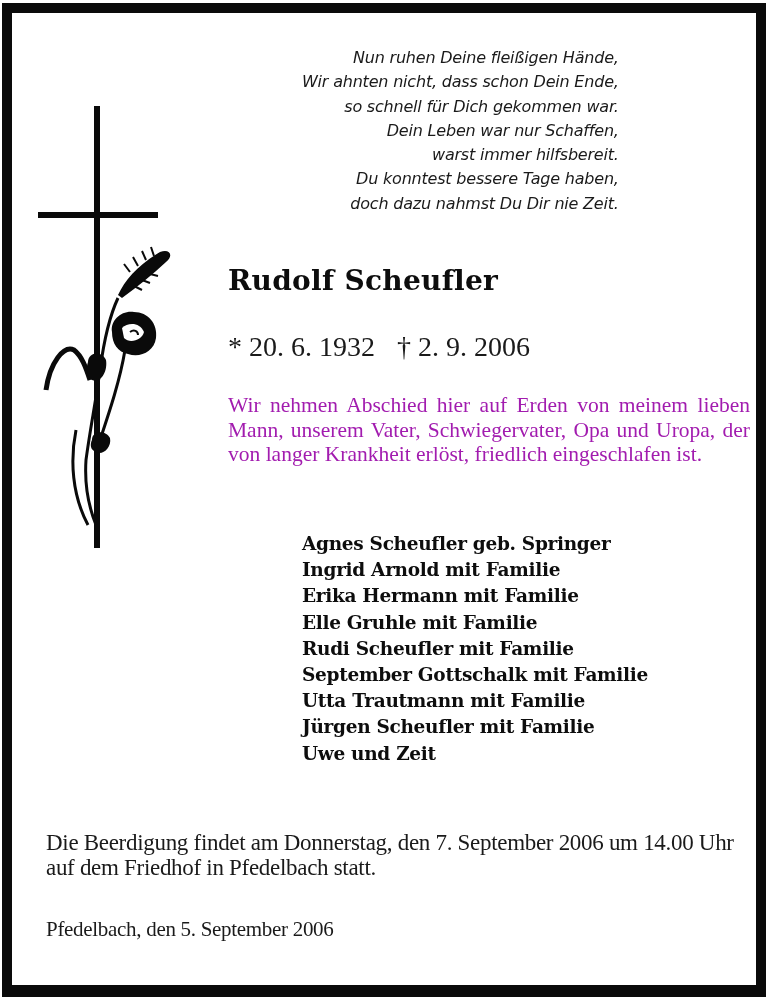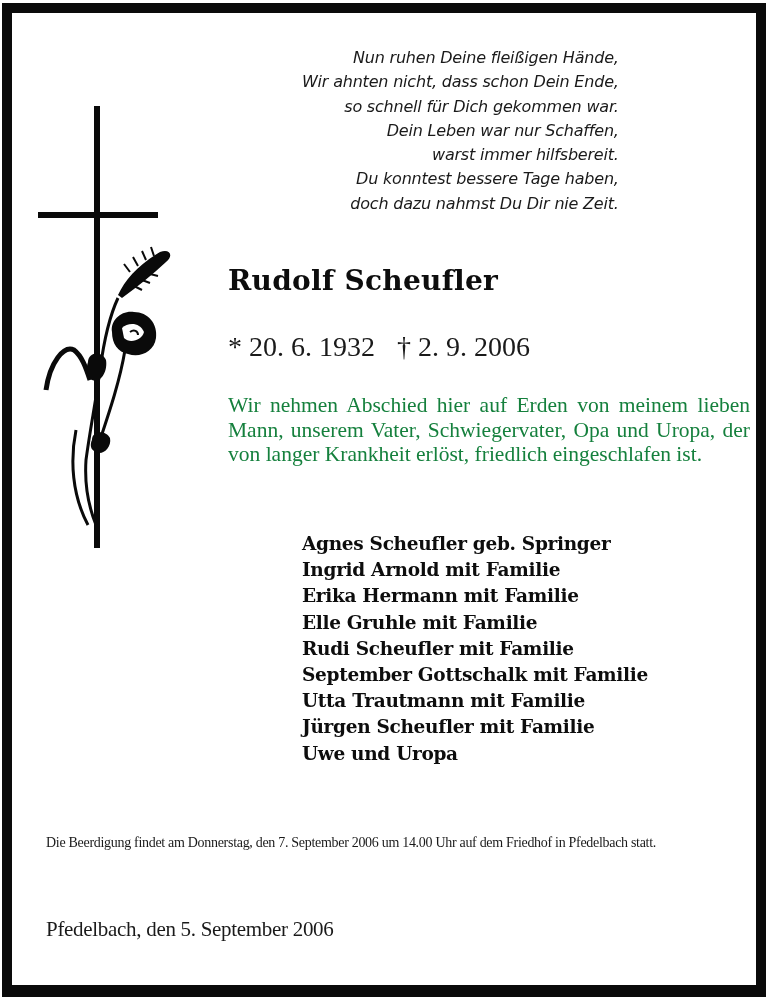--- a/index.html
+++ b/index.html
@@ -3,24 +3,24 @@
 <meta charset="utf-8">
 <style>
   html, body { margin:0; padding:0; background:#ffffff; }
   body { width:768px; height:1000px; position:relative; overflow:hidden; font-family:"DejaVu Serif", serif; color:#111; }
   .frame { position:absolute; left:2px; top:3px; width:744px; height:972px; border:10px solid #0a0a0a; border-bottom-width:12px; background:#fff; }
   .poem { position:absolute; left:302px; top:46px; font-family:"DejaVu Sans", sans-serif; font-style:italic; font-size:16px; line-height:24.3px; color:#1a1a1a; letter-spacing:-0.2px;text-align:right; }
   .poem div { white-space:nowrap; }
   .name { position:absolute; left:228px; top:264px; font-family:"DejaVu Serif", serif; font-weight:bold; font-size:28px; letter-spacing:0.3px; color:#0d0d0d; white-space:nowrap; }
   .dates { position:absolute; left:228px; top:331px; font-family:"Liberation Serif", serif; font-size:28px; color:#1a1a1a; white-space:nowrap; }
   .dates .gap { display:inline-block; width:22px; }
-  .intro { position:absolute; left:228px; top:393px; width:522px; font-family:"Liberation Serif", serif; font-size:21.5px; line-height:24.5px; text-align:justify; color:#15803d; }
+  .intro { position:absolute; left:228px; top:393px; width:522px; font-family:"Liberation Serif", serif; font-size:21.5px; line-height:24.5px; text-align:justify; color:#a21caf; }
   .mourners { position:absolute; left:302px; top:531px; font-family:"DejaVu Serif", serif; font-weight:bold; font-size:18.5px; line-height:26.2px; color:#0d0d0d; letter-spacing:-0.3px; }
   .mourners div { white-space:nowrap; }
-  .funeral { position:absolute; left:46px; top:830px; width:700px; font-family:"Liberation Serif", serif; font-size:14px; line-height:25px; color:#1a1a1a; letter-spacing:-0.3px; }
+  .funeral { position:absolute; left:46px; top:830px; width:700px; font-family:"Liberation Serif", serif; font-size:23px; line-height:25px; color:#1a1a1a; letter-spacing:-0.3px; }
   .place-date { position:absolute; left:46px; top:917px; font-family:"Liberation Serif", serif; font-size:21px; color:#1a1a1a; letter-spacing:-0.3px; white-space:nowrap; }
   .cross { position:absolute; left:30px; top:100px; width:150px; height:455px; }
 </style>
 </head>
 <body>
 
 <div class="frame"></div>
 
 <svg class="cross" viewBox="0 0 150 455" xmlns="http://www.w3.org/2000/svg">
 
@@ -71,18 +71,18 @@
 
 <div class="mourners">
   <div>Agnes Scheufler geb. Springer</div>
   <div>Ingrid Arnold mit Familie</div>
   <div>Erika Hermann mit Familie</div>
   <div>Elle Gruhle mit Familie</div>
   <div>Rudi Scheufler mit Familie</div>
   <div>September Gottschalk mit Familie</div>
   <div>Utta Trautmann mit Familie</div>
   <div>Jürgen Scheufler mit Familie</div>
-  <div>Uwe und Uropa</div>
+  <div>Uwe und Zeit</div>
 </div>
 
 <div class="funeral">Die Beerdigung findet am Donnerstag, den 7. September 2006 um 14.00 Uhr auf dem Friedhof in Pfedelbach statt.</div>
 
 <div class="place-date">Pfedelbach, den 5. September 2006</div>
 
 </body></html>

